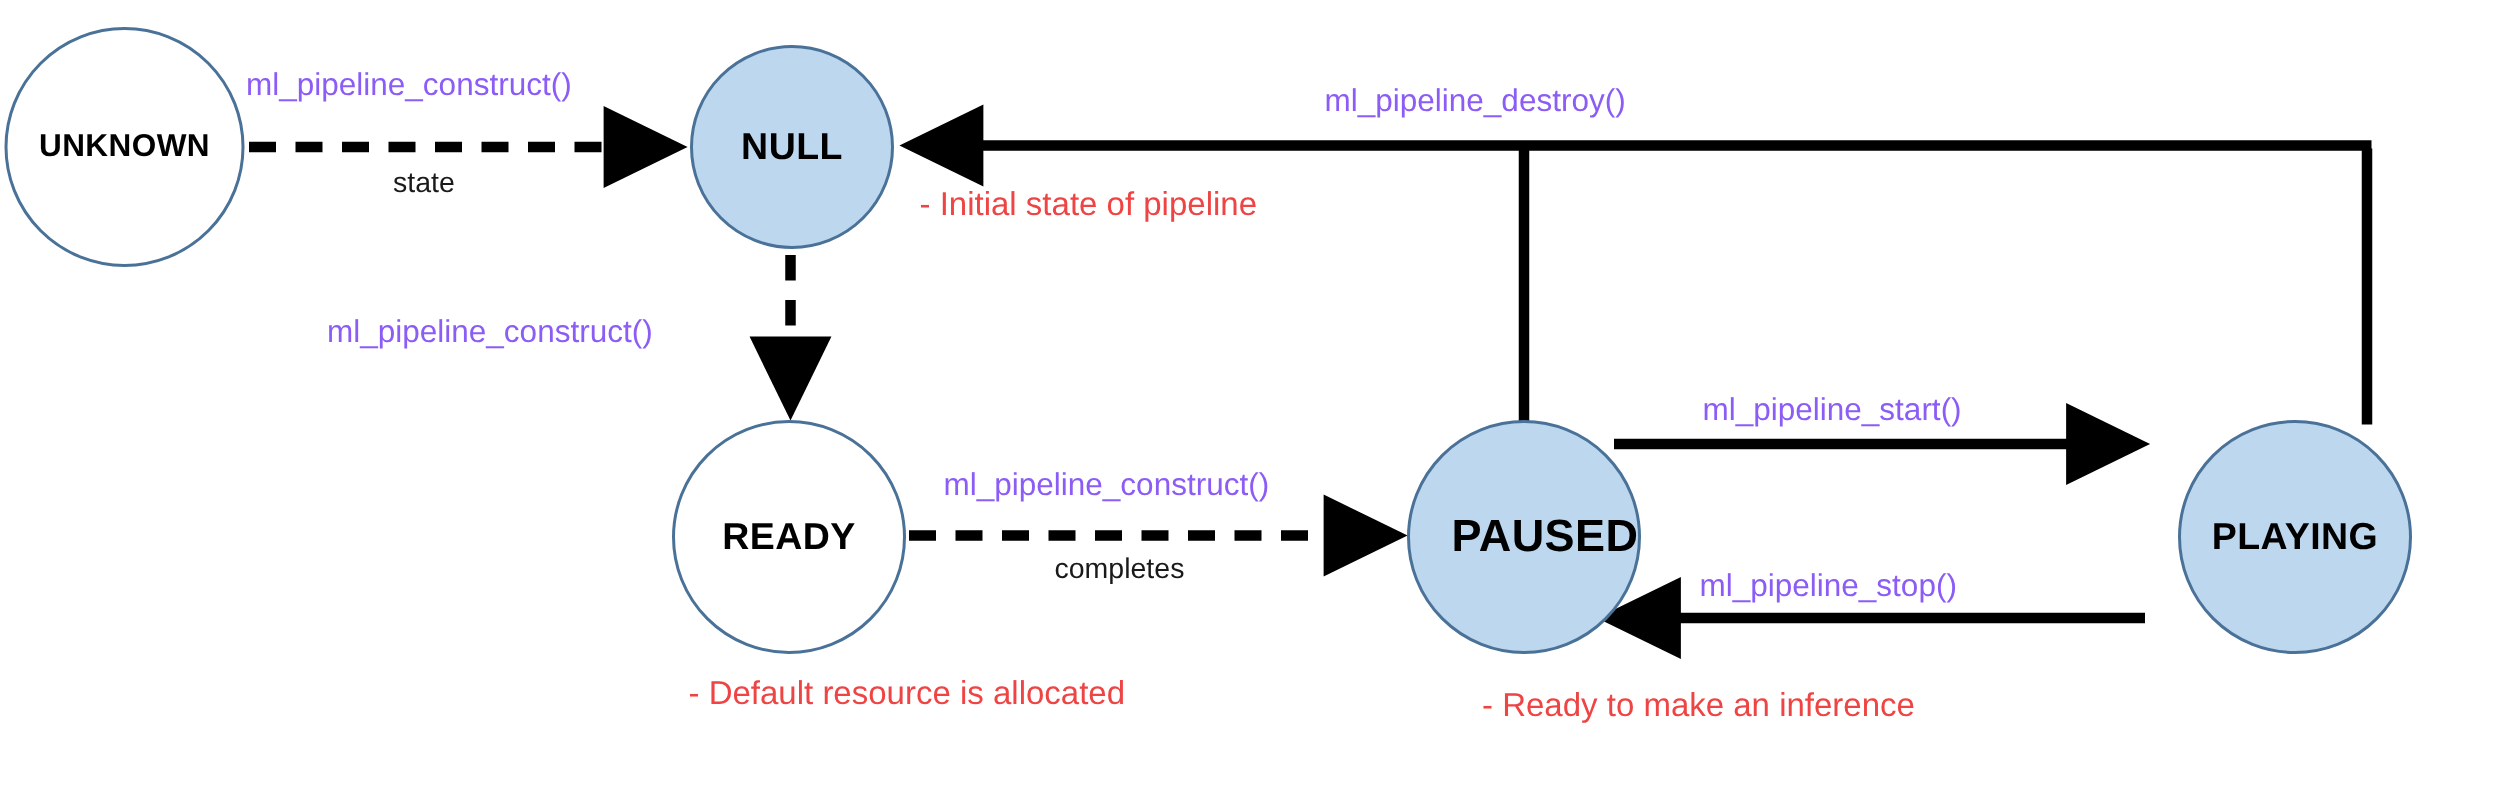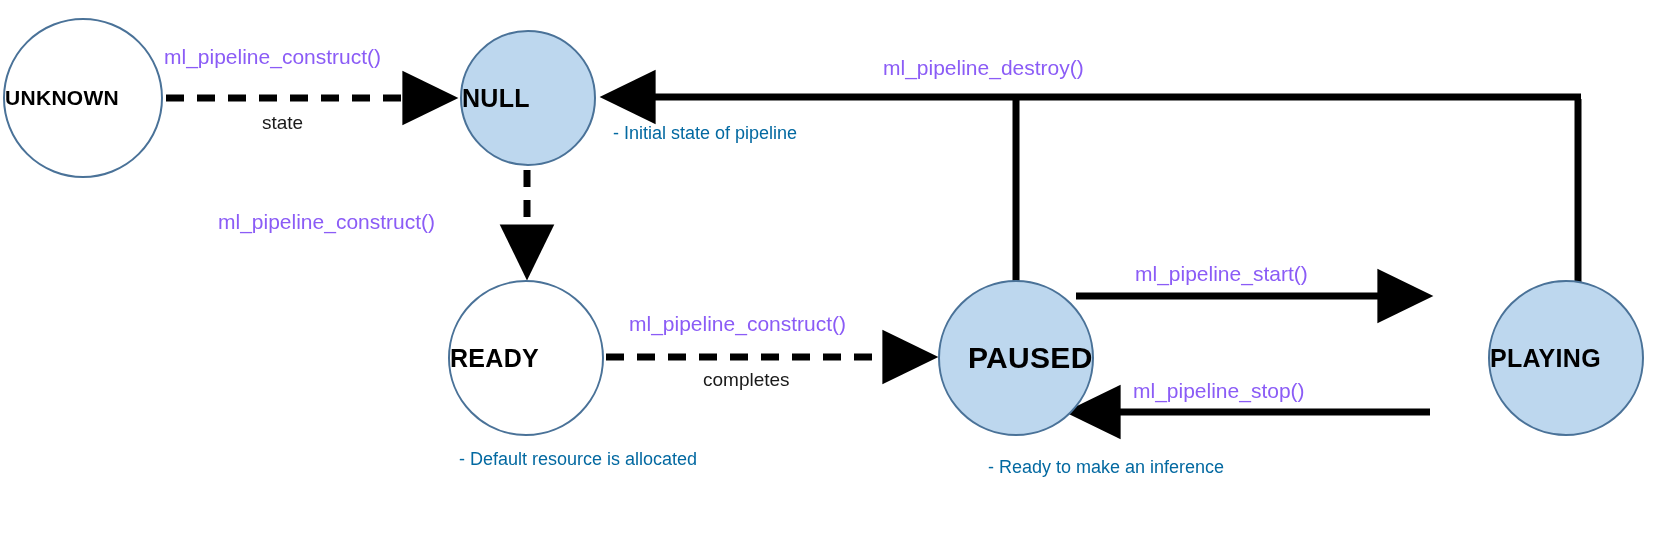--- a/index.html
+++ b/index.html
@@ -23,21 +23,21 @@
     top: 0;
     width: 1671px;
     height: 535px;
   }
   .node {
     position: absolute;
     border-radius: 50%;
     box-sizing: border-box;
     display: flex;
     align-items: center;
-    justify-content: flex-start;
+    justify-content: center;
     border: 2px solid #4a7298;
   }
   .node-label {
     font-weight: bold;
     color: #000000;
     letter-spacing: 0.3px;
     text-align: center;
     white-space: nowrap;
   }
   .edge-label {
@@ -49,23 +49,23 @@
   }
   .edge-sublabel {
     position: absolute;
     font-weight: normal;
     font-size: 19px;
     color: #1a1a1a;
     white-space: nowrap;
   }
   .note {
     position: absolute;
-    font-size: 18px;
+    font-size: 22px;
     font-weight: normal;
-    color: #0369a1;
+    color: #ef4444;
     white-space: nowrap;
   }
 </style>
 </head>
 <body>
 
 <div id="canvas">
 
   <svg id="edges" viewBox="0 0 1671 535">
     <defs>
@@ -106,21 +106,21 @@
   </div>
 
   <div class="node" style="left:448px; top:280px; width:156px; height:156px; background:#ffffff;">
     <span class="node-label" style="font-size:25px;">READY</span>
   </div>
 
   <div class="node" style="left:938px; top:280px; width:156px; height:156px; background:#bdd7ee;">
     <span class="node-label" style="font-size:30px;margin-left:28px;">PAUSED</span>
   </div>
 
-  <div class="node" style="left:1488px; top:280px; width:156px; height:156px; background:#bdd7ee;">
+  <div class="node" style="left:1452px; top:280px; width:156px; height:156px; background:#bdd7ee;">
     <span class="node-label" style="font-size:25px;">PLAYING</span>
   </div>
 
   <div class="edge-label" style="left:164px; top:45px;">ml_pipeline_construct()</div>
   <div class="edge-sublabel" style="left:262px; top:112px;">state</div>
 
   <div class="edge-label" style="left:218px; top:210px;">ml_pipeline_construct()</div>
 
   <div class="edge-label" style="left:629px; top:312px;">ml_pipeline_construct()</div>
   <div class="edge-sublabel" style="left:703px; top:369px;">completes</div>

